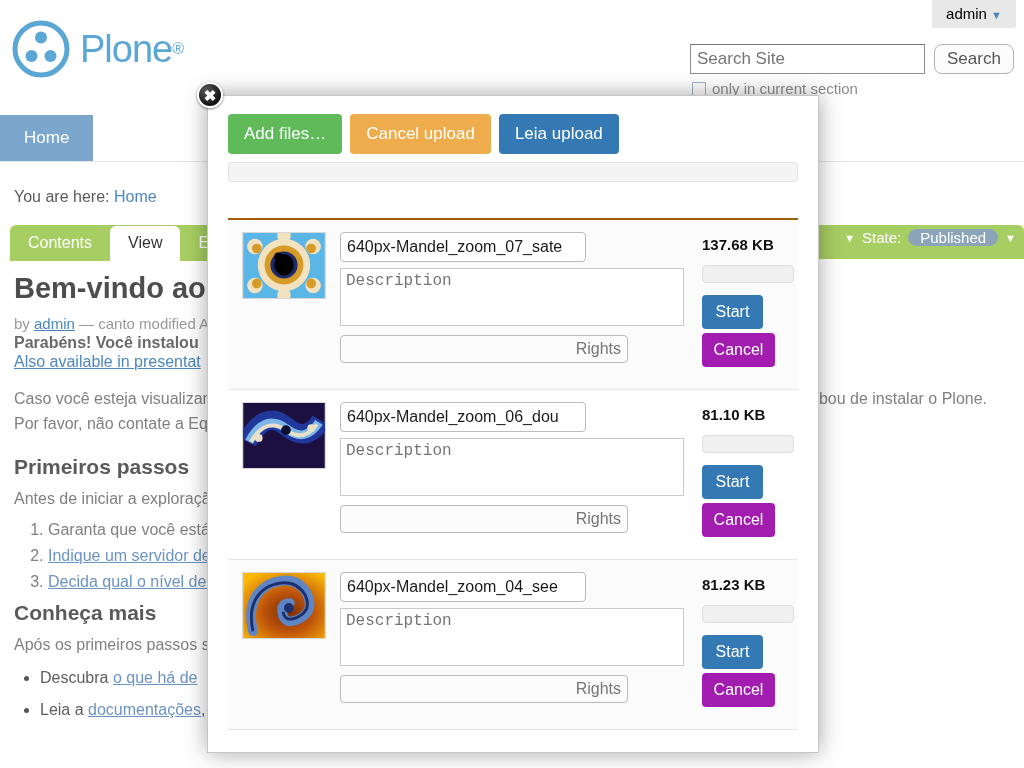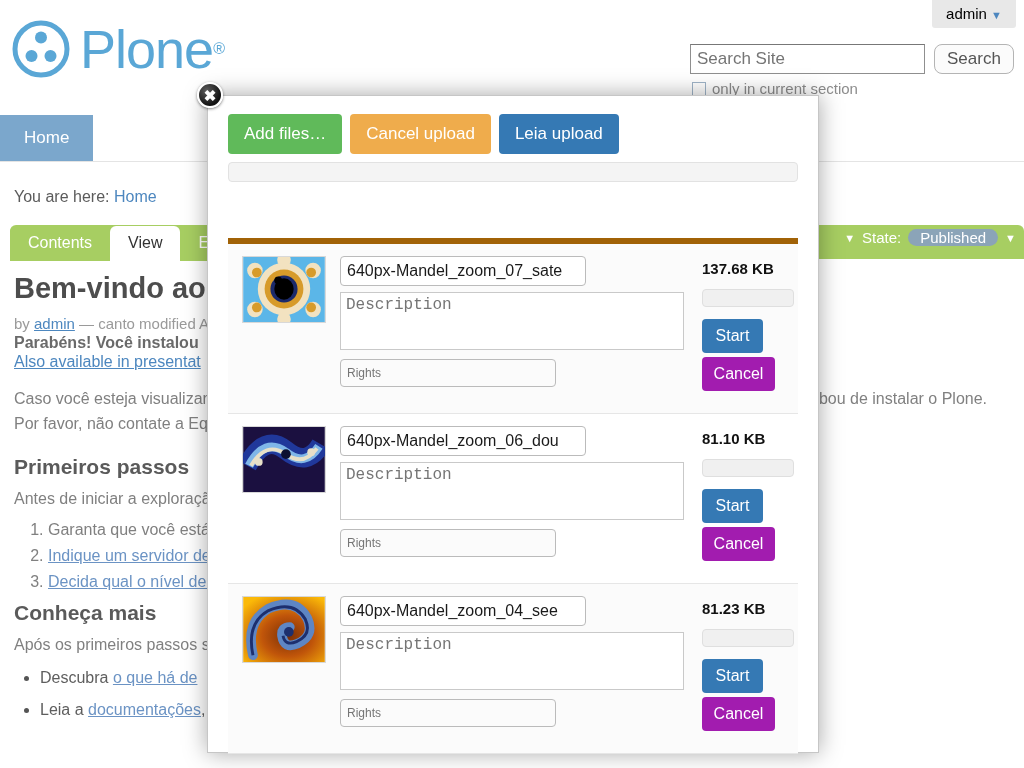--- a/index.html
+++ b/index.html
@@ -21,21 +21,21 @@
     background: #e8e8e8;
     padding: 5px 14px 6px 14px;
     border-radius: 0 0 3px 3px;
     font-size: 15px;
   }
   .personal-bar .caret { color: #4d87bf; font-size: 11px; }
 
   .logo-wrap { position: absolute; left: 12px; top: 20px; display:flex; align-items:center; }
   .logo-mark { width: 58px; height: 58px; flex:none; }
   .logo-text {
-    font-size: 54px; color: #5aa7d6; letter-spacing: -1px;
+    font-size: 38px; color: #5aa7d6; letter-spacing: -1px;
     margin-left: 10px; line-height: 1; font-weight: 400;
   }
   .logo-reg { font-size: 16px; color:#5aa7d6; vertical-align: super; }
 
   .searchbox { position: absolute; right: 14px; top: 44px; width: 320px; }
   .searchbox .row { display:flex; align-items:flex-start; }
   .search-input {
     width: 242px; height: 30px; border: 1px solid #8f8f8f;
     border-top-color:#777; background:#fff; font-size:17px; color:#8a8a8a;
     padding: 3px 6px; font-family:"Liberation Sans",sans-serif;
@@ -123,21 +123,21 @@
   }
   .ubtn.green { background:#60ba5a; }
   .ubtn.orange { background:#efac4c; }
   .ubtn.blue { background:#3579b4; }
 
   .global-progress {
     margin-top: 8px; height: 20px; border-radius:4px;
     background:#f4f4f4; border:1px solid #e2e2e2;
   }
 
-  .filelist { margin-top: 56px; border-top:6px solid #a16207; }
+  .filelist { margin-top: 36px; border-top:2px solid #a16207; }
   .filerow {
     display:flex; align-items:flex-start; gap: 0;
     padding: 12px 0 14px 0;
     border-bottom:1px solid #e6e6e6;
     min-height: 170px;
   }
   .filerow:nth-child(odd) { background:#fbfbfb; }
   .thumb {
     width: 84px; height: 67px; margin-left: 14px; flex:none;
     border:1px solid #d8d8d8; overflow:hidden; background:#eee;
@@ -151,24 +151,25 @@
     font-size:16px; color:#1a1a1a; padding: 2px 6px;
     font-family:"Liberation Sans",sans-serif;
   }
   .fdesc {
     display:block; margin-top:6px; width: 344px; height: 58px;
     border:1px solid #c9c9c9; background:#fff; resize:none;
     font-size:16px; color:#8e8e8e; padding: 3px 5px;
     font-family:"Liberation Mono","DejaVu Sans Mono",monospace;
   }
   .frights {
-    display:block; margin-top: 9px; width: 216px; height: 28px;
+    display:block; margin-top: 9px; width: 288px; height: 28px;
     border:1px solid #bbb; border-radius:4px; background:#fbfbfb;
-    font-size:12px; color:#8e8e8e; padding: 2px 6px;
+    font-size:16px; color:#8e8e8e; padding: 2px 6px;
     font-family:"Liberation Sans",sans-serif;
+    text-align:right;
   }
   .rightcol { width: 130px; flex:none; padding-right: 8px; text-align:left; }
   .fsize { font-size:15px; color:#111; font-weight:bold; margin: 4px 0 12px 18px;}
   .rowprog {
     margin-left:18px; width: 92px; height: 18px; border-radius:4px;
     background:#f0f0f0; border:1px solid #dfdfdf;
   }
   .rowbtns { margin-top: 12px; margin-left: 18px; }
   .sbtn {
     display:block; border:none; border-radius:4px; color:#fff;

